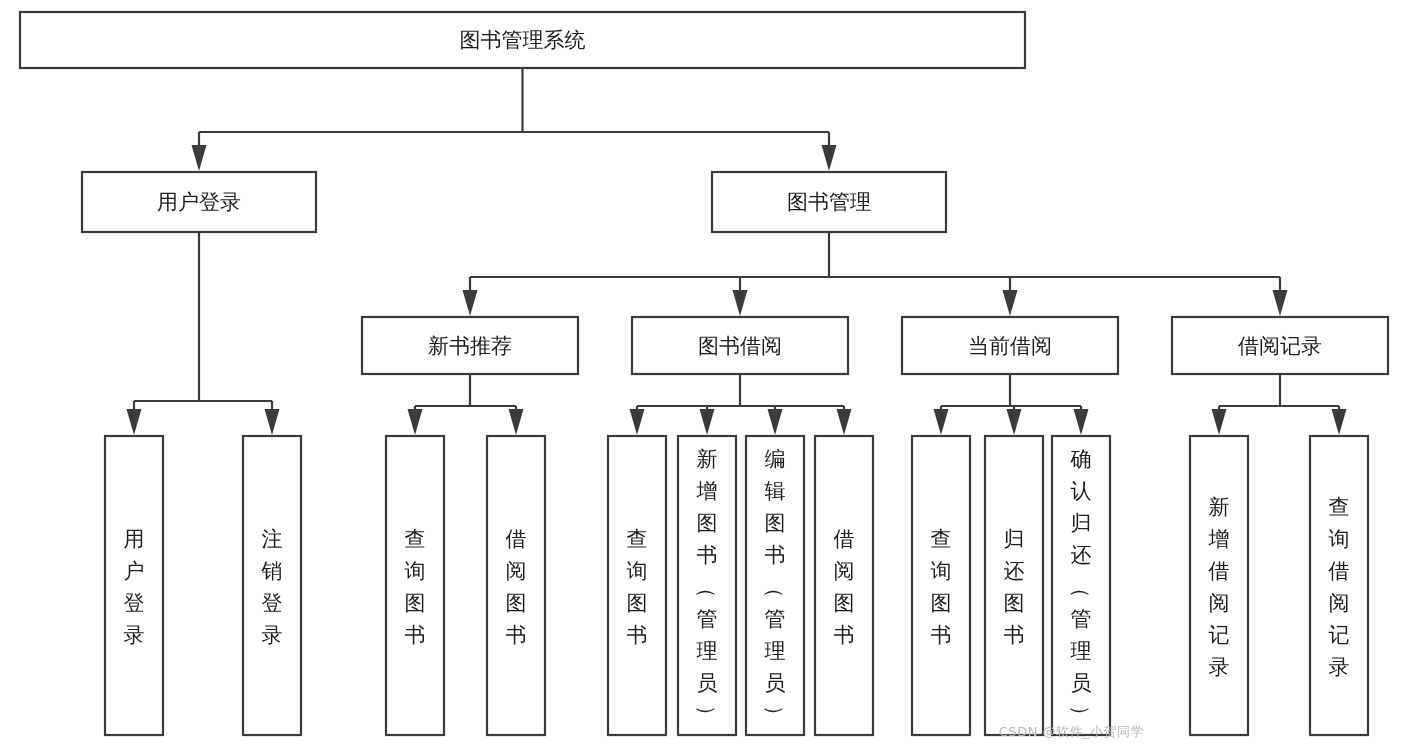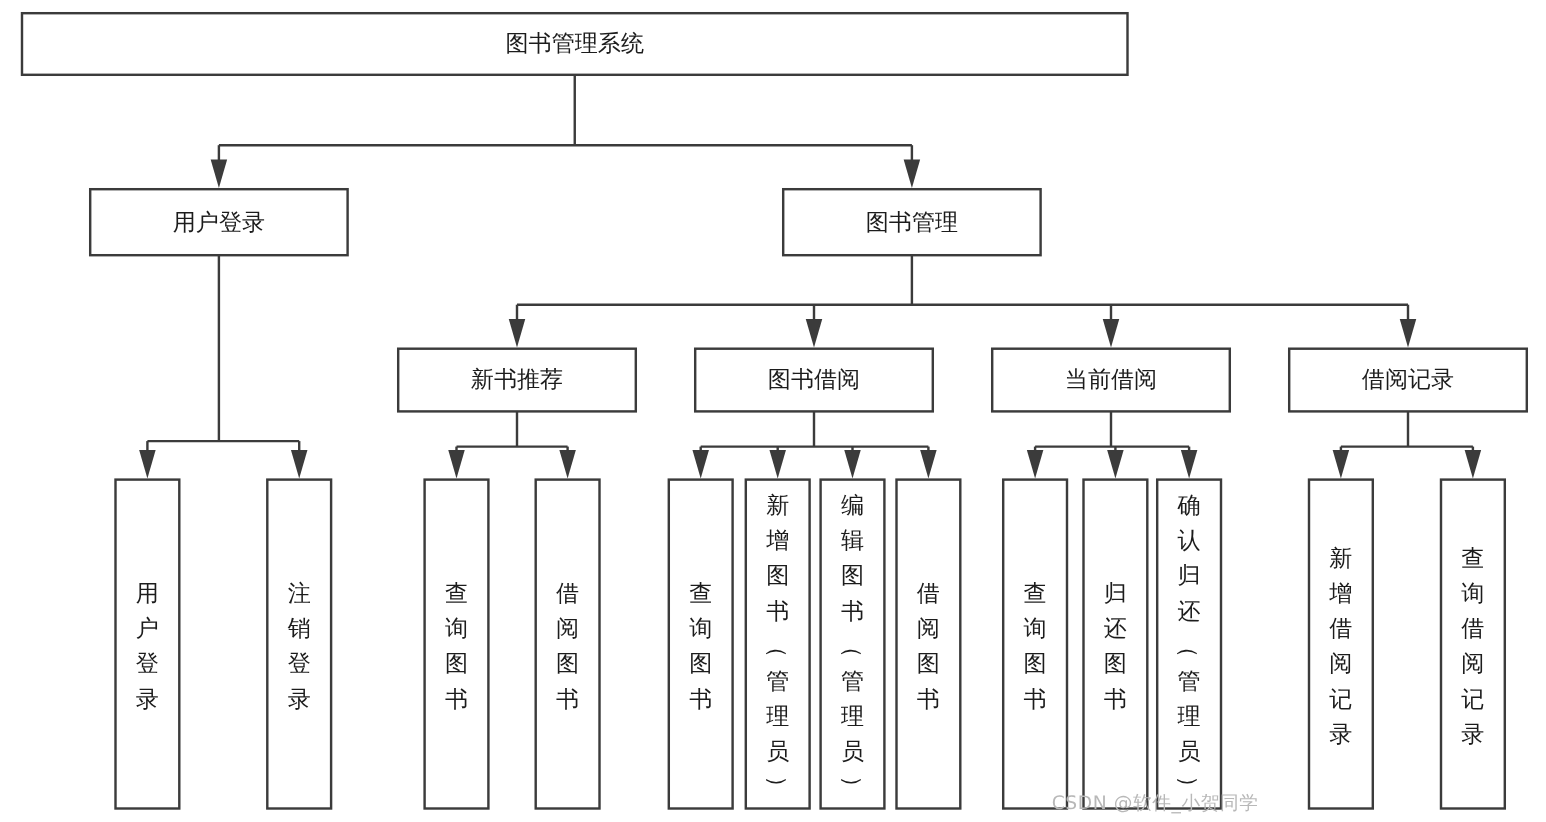--- a/index.html
+++ b/index.html
@@ -54,21 +54,21 @@
   }
   .arrow-head {
     fill: #3b3b3b;
     stroke: none;
   }
   .watermark {
     position: absolute;
     right: 10px;
     bottom: 6px;
     font-family: "DejaVu Sans", "Liberation Sans", sans-serif;
-    font-size: 17px;
+    font-size: 13px;
     color: #b8b8b8;
     letter-spacing: 0.5px;
     white-space: nowrap;
     pointer-events: none;
     user-select: none;
   }
 </style>
 </head>
 <body>
 

